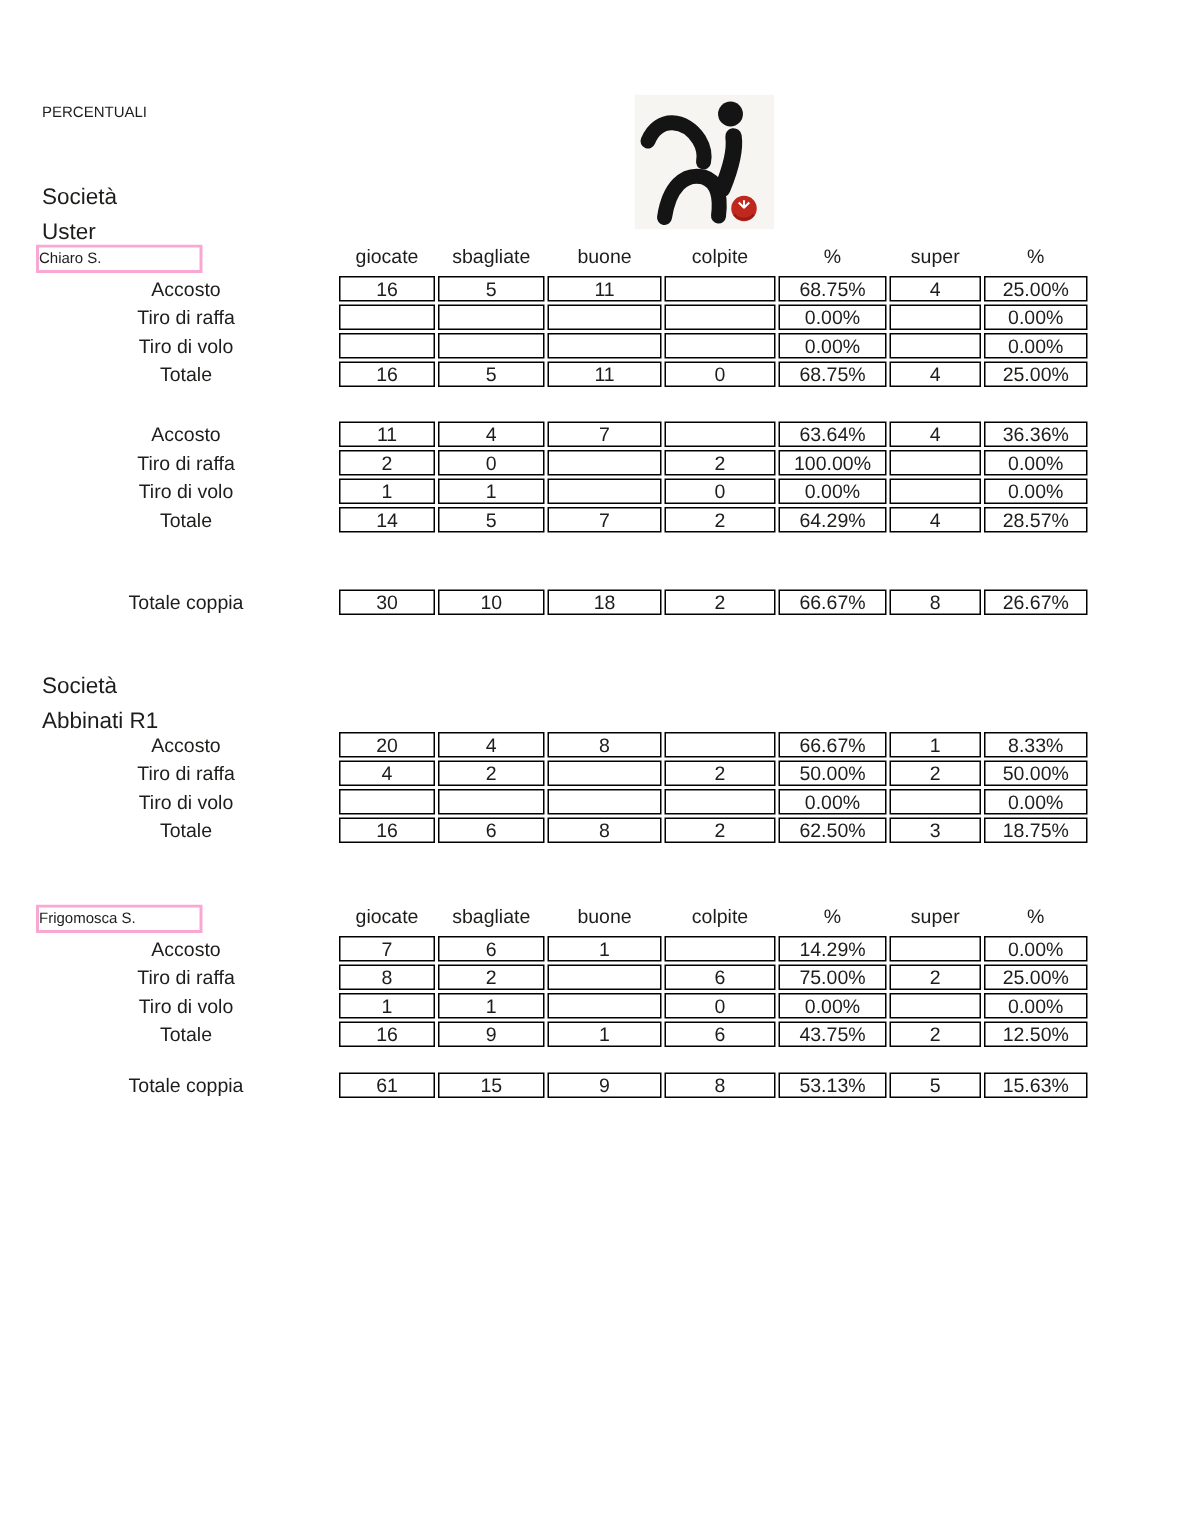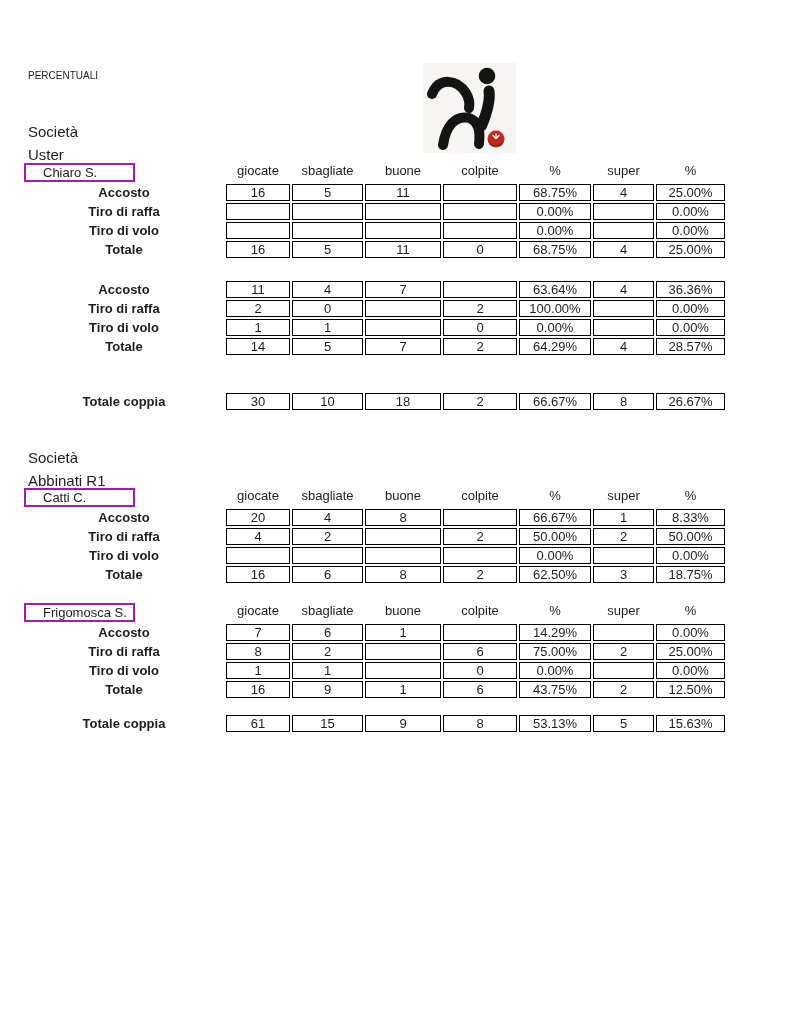--- a/index.html
+++ b/index.html
@@ -15,25 +15,25 @@
   .societa-block .line { white-space:nowrap; }
 
   table.grid { border-collapse:separate; border-spacing:2px; table-layout:fixed; }
   table.grid td {
     font-size:13px; padding:0; height:15px; line-height:15px;
     text-align:center; vertical-align:middle; overflow:hidden; white-space:nowrap;
   }
   tr.head-row td { height:19px; vertical-align:top; }
   td.head-cell { line-height:18px; vertical-align:middle; }
   td.label-head { text-align:left; }
-  td.row-label { text-align:left; padding-left:113px;font-weight:bold; }
+  td.row-label { text-align:left; padding-left:113px; }
   td.data-cell { border:1px solid #000000; }
   .name-box {
-    width:111px; height:19px; border:2px solid #a21caf;
-    font-size:13px; line-height:15px; padding-left:17px; text-align:left;
+    width:111px; height:19px; border:2px solid #f9a8d4;
+    font-size:10px; line-height:15px; padding-left:0; text-align:left;
     background:#ffffff;
   }
 </style>
 </head>
 <body>
 
 <div class="abs page-title">PERCENTUALI</div>
 
 <div class="abs logo-box">
   <svg width="93" height="90" viewBox="0 0 93 90">
@@ -217,32 +217,20 @@
         <col style="width: 200px;">
         <col style="width: 64px;">
         <col style="width: 71px;">
         <col style="width: 76px;">
         <col style="width: 74px;">
         <col style="width: 72px;">
         <col style="width: 61px;">
         <col style="width: 69px;">
       </colgroup>
       <tbody>
-        <tr class="head-row">
-          <td class="label-head">
-            <div class="name-box">Catti C.</div>
-          </td>
-          <td class="head-cell">giocate</td>
-          <td class="head-cell">sbagliate</td>
-          <td class="head-cell">buone</td>
-          <td class="head-cell">colpite</td>
-          <td class="head-cell">%</td>
-          <td class="head-cell">super</td>
-          <td class="head-cell">%</td>
-        </tr>
         <tr>
           <td class="row-label">Accosto</td>
           <td class="data-cell">20</td>
           <td class="data-cell">4</td>
           <td class="data-cell">8</td>
           <td class="data-cell"></td>
           <td class="data-cell">66.67%</td>
           <td class="data-cell">1</td>
           <td class="data-cell">8.33%</td>
         </tr>

